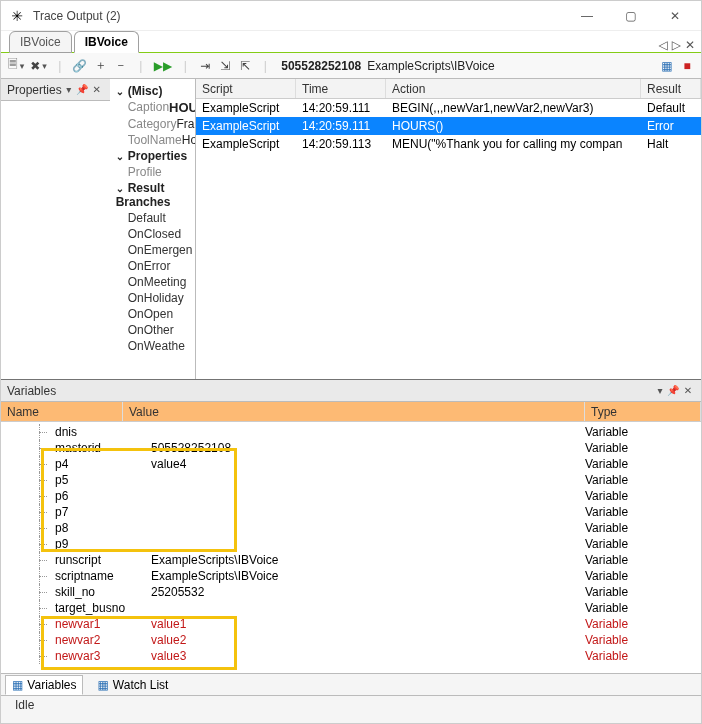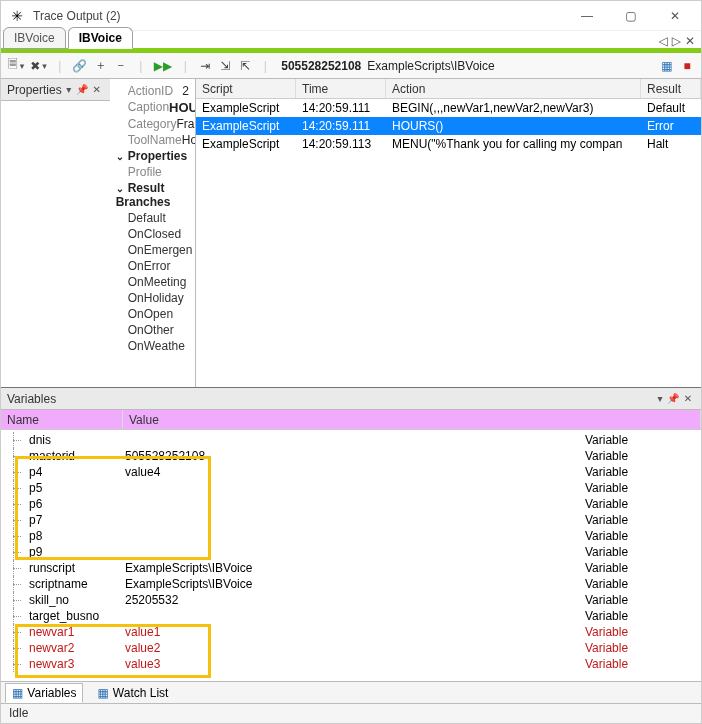--- a/index.html
+++ b/index.html
@@ -3,21 +3,21 @@
 <meta charset="utf-8">
 <style>
   * { box-sizing: border-box; font-family: "Segoe UI", Tahoma, sans-serif; font-size: 12px; }
   html, body { margin: 0; padding: 0; width: 702px; height: 724px; background: #fff; overflow: hidden; }
   .window { width: 702px; height: 724px; border: 1px solid #ccc; display: flex; flex-direction: column; }
   .titlebar { height: 30px; display: flex; align-items: center; padding: 0 4px; border-bottom: 1px solid #eee; }
   .titlebar .icon { width: 16px; height: 16px; margin: 0 4px; display:flex; align-items:center; justify-content:center; font-size:14px;}
   .titlebar .title { flex: 1; padding-left: 4px; color: #444; }
   .titlebar .winbtns { display: flex; }
   .titlebar .winbtns div { width: 44px; height: 28px; display: flex; align-items: center; justify-content: center; color: #555; }
-  .tabs { height: 22px; display: flex; align-items: flex-end; padding-left: 2px; border-bottom: 5px solid #84cc16; position: relative; }
+  .tabs { height: 22px; display: flex; align-items: flex-end; padding-left: 8px; border-bottom: 1px solid #84cc16; position: relative; }
   .tab { padding: 3px 10px; border: 1px solid #a0a0a0; border-top-left-radius: 6px; border-top-right-radius: 6px; margin-right: 2px; background: #f5f5f5; color:#555; position:relative; top:1px;}
   .tab.active { background: #fff; font-weight: bold; color:#000; border-bottom:1px solid #fff;}
   .tabs .tabctrl { margin-left: auto; padding-right:6px; display:flex; gap:4px; color:#555;}
   .toolbar { height: 26px; display: flex; align-items: center; padding: 2px 4px; border-bottom: 1px solid #bbb; background:#f8f8f8;}
   .tool { height:20px; min-width:20px; display:flex; align-items:center; justify-content:center; padding:0 3px; color:#444;}
   .tool.sep { width:6px; color:#ccc;}
   .tool.dropdown::after { content:"▾"; font-size:9px; margin-left:2px; color:#555;}
   .tool.grey { color:#aaa;}
   .tool.green { color:#2a9d2a;}
   .tool.red { color:#c22;}
@@ -37,37 +37,37 @@
   .proprow .v.bold { font-weight:bold; font-size:13px;}
   .branch { padding:1px 4px 1px 16px; color:#333;}
   .right { flex:1; display:flex; flex-direction:column; min-width:0;}
   .tracehdr { height:20px; display:flex; background:#f3f3f3; border-bottom:1px solid #ccc;}
   .th { padding:3px 6px; border-right:1px solid #ddd; color:#333;}
   .tracebody { flex:1; overflow:hidden;}
   .trow { display:flex; height:18px; align-items:center;}
   .trow .td { padding:1px 6px; overflow:hidden; white-space:nowrap; text-overflow:ellipsis;}
   .trow.sel { background:#0a84ff; color:#fff;}
   .bottom { border-top:1px solid #737373; display:flex; flex-direction:column; height:316px;}
-  .varhdr { height:20px; display:flex; background:#f0abfc; border-bottom:1px solid #ccc;}
+  .varhdr { height:20px; display:flex; background:#fdba74; border-bottom:1px solid #ccc;}
   .varbody { flex:1; overflow:hidden; padding-top:2px; background:#fff;}
   .vrow { display:flex; height:16px; align-items:center;}
   .vrow .guide { width:26px; position:relative; height:16px;}
   .vrow .guide::before { content:""; position:absolute; left:12px; top:0; bottom:0; border-left:1px dotted #999;}
   .vrow .guide::after { content:""; position:absolute; left:12px; top:8px; width:8px; border-top:1px dotted #999;}
   .vrow .name { width:96px; padding-left:2px;}
   .vrow .val { flex:1; padding-left:2px;}
   .vrow .typ { width:116px;}
   .vrow.red .name, .vrow.red .val, .vrow.red .typ { color:#c21818;}
   .highlight-y1 { position:absolute; border:3px solid #f4c20d; pointer-events:none;}
   .tabs-bottom { height:22px; border-top:1px solid #bbb; display:flex; align-items:center; padding-left:4px; gap:8px; background:#f5f5f5;}
   .tabbtm { display:flex; align-items:center; gap:4px; padding:2px 6px;}
   .tabbtm.active { background:#fff; border:1px solid #bbb; border-bottom-color:#fff;}
   .tabbtm .ic { color:#2a6fb5;}
-  .status { height:20px; border-top:1px solid #bbb; background:#f5f5f5; padding:2px 8px; color:#333;}
-  .var-wrap { position:relative; flex:1; overflow:hidden;}
+  .status { height:28px; border-top:1px solid #bbb; background:#f5f5f5; padding:2px 14px; color:#333;}
+  .var-wrap { position:relative; flex:1; overflow:hidden;margin-left:26px;}
   .col-s { width:100px;} .col-t { width:90px;} .col-a { flex:1;} .col-r { width:60px;}
 </style>
 </head>
 <body>
 
 <div class="window">
 
   <div class="titlebar">
     <div class="icon">✳</div>
     <div class="title">Trace Output (2)</div>
@@ -113,24 +113,21 @@
 
     <div class="left">
       <div class="panelhdr">
         <span>Properties</span>
         <span class="spacer"></span>
         <span class="dd">▾</span>
         <span class="pin">📌</span>
         <span class="close">✕</span>
       </div>
       <div class="propbody" id="propbody">
-          <div class="proprow">
-            <div class="k">ActionID</div>
-            <div class="v">2</div>
-          </div>
+          <div class="propgroup hdr">(Misc)</div>
           <div class="proprow">
             <div class="k">Caption</div>
             <div class="v bold">HOURS</div>
           </div>
           <div class="proprow">
             <div class="k">Category</div>
             <div class="v">Framework\General</div>
           </div>
           <div class="proprow">
             <div class="k">ToolName</div>
@@ -188,20 +185,21 @@
     <div class="panelhdr">
       <span>Variables</span>
       <span class="spacer"></span>
       <span class="dd">▾</span>
       <span class="pin">📌</span>
       <span class="close">✕</span>
     </div>
     <div class="varhdr">
       <div class="th" style="width:122px">Name</div>
       <div class="th" style="flex:1">Value</div>
+      <div class="th" style="width:116px">Type</div>
     </div>
     <div class="var-wrap">
       <div class="varbody" id="varbody">
           <div class="vrow">
             <div class="guide"></div>
             <div class="name">dnis</div>
             <div class="val"></div>
             <div class="typ">Variable</div>
           </div>
           <div class="vrow">

